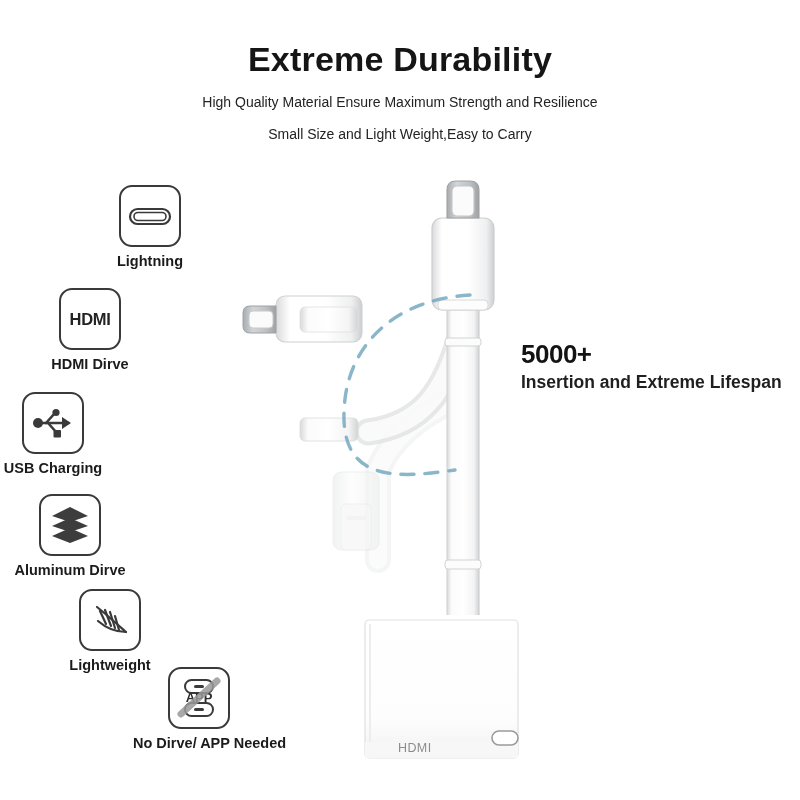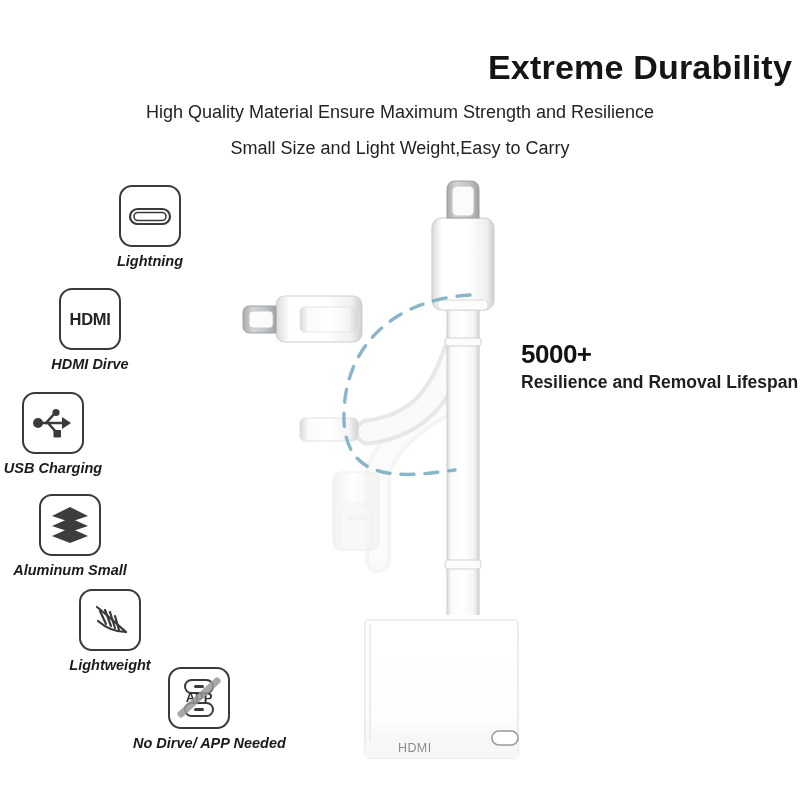--- a/index.html
+++ b/index.html
@@ -23,26 +23,25 @@
     left: 0;
     top: 42px;
     width: 800px;
     text-align: center;
   }
   .headline {
     font-size: 34px;
     font-weight: bold;
     letter-spacing: 0.2px;
     color: #151515;
-    margin: 8px;
+    margin: 0;
     line-height: 1.05;
-    text-align: right;
   }
   .subline {
-    font-size: 18px;
+    font-size: 14px;
     color: #232323;
     margin: 0;
     line-height: 1.0;
   }
   .subline.one { margin-top: 17px; }
   .subline.two { margin-top: 18px; }
 
   
   .feature {
     position: absolute;
@@ -60,21 +59,20 @@
     box-sizing: border-box;
   }
   .tile svg { display: block; }
   .feature .caption {
     margin-top: 7px;
     font-size: 14.5px;
     font-weight: bold;
     color: #1b1b1b;
     white-space: nowrap;
     line-height: 1.1;
-    font-style: italic;
   }
   .hdmi-text {
     position: absolute;
     left: 0; right: 0; top: 50%;
     transform: translateY(-50%);
     font-size: 16.5px;
     font-weight: bold;
     color: #232323;
     letter-spacing: -0.3px;
   }
@@ -247,21 +245,21 @@
   <div class="feature" id="feat-aluminum">
     <div class="tile">
       <svg width="58" height="58" viewBox="0 0 58 58">
         <g fill="#3d3d3d">
           <path d="M29 11 L 47 20 L 29 26 L 11 20 Z"></path>
           <path d="M29 22 L 47 30 L 29 36 L 11 30 Z"></path>
           <path d="M29 32 L 47 40 L 29 47 L 11 40 Z"></path>
         </g>
       </svg>
     </div>
-    <div class="caption">Aluminum Small</div>
+    <div class="caption">Aluminum Dirve</div>
   </div>
 
   <div class="feature" id="feat-noapp">
     <div class="tile">
       <svg width="58" height="58" viewBox="0 0 58 58">
         <rect x="15" y="11" width="28" height="13" rx="6.5" fill="none" stroke="#3a3a3a" stroke-width="2"></rect>
         <rect x="24" y="16" width="10" height="3" rx="1.5" fill="#3a3a3a"></rect>
         <rect x="15" y="34" width="28" height="13" rx="6.5" fill="none" stroke="#3a3a3a" stroke-width="2"></rect>
         <rect x="24" y="39" width="10" height="3" rx="1.5" fill="#3a3a3a"></rect>
         <text x="29" y="33" text-anchor="middle" font-family="Liberation Sans, sans-serif" font-size="13" font-weight="bold" fill="#2b2b2b">APP</text>
@@ -282,17 +280,17 @@
           <path d="M29 21 L 34 37"></path>
           <path d="M34 25 L 38 39"></path>
         </g>
       </svg>
     </div>
     <div class="caption">Lightweight</div>
   </div>
 
   <div class="stat" id="stat-insertion">
     <div class="num">5000+</div>
-    <div class="desc">Resilience and Removal Lifespan</div>
+    <div class="desc">Insertion and Extreme Lifespan</div>
   </div>
 
 
 </div>
 
 </body></html>

